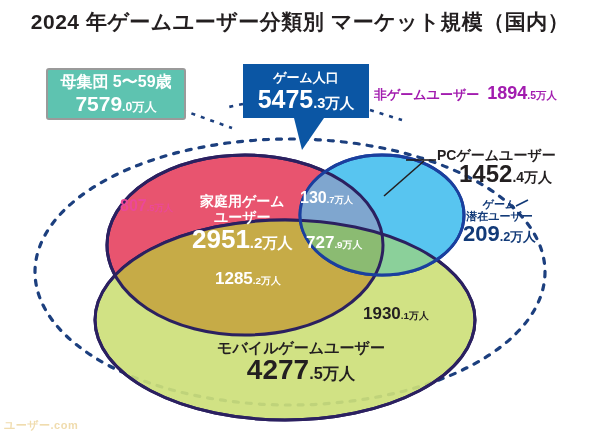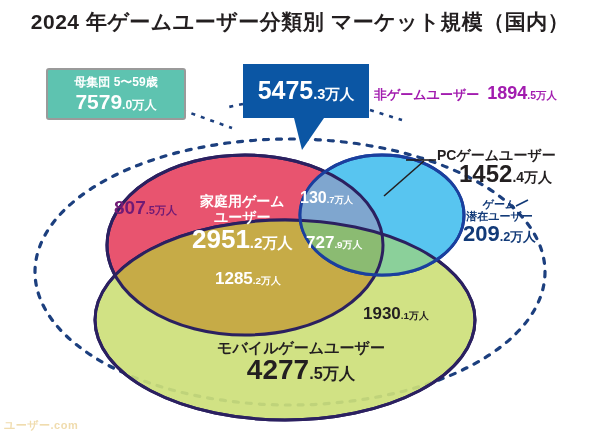--- a/index.html
+++ b/index.html
@@ -30,21 +30,21 @@
 
   
   .popbox{
     position:absolute;left:46px;top:68px;
     width:136px;height:48px;
     background:#5ec3b0;border:2px solid #9a9a9a;
     border-radius:3px;
     display:flex;flex-direction:column;align-items:center;justify-content:center;
     color:#ffffff;
   }
-  .popbox .t1{font-size:12px;font-weight:bold;}
+  .popbox .t1{font-size:16px;font-weight:bold;}
   .popbox .t2{font-size:21px;font-weight:bold;margin-top:-1px;}
 
   
   .gamepop{
     position:absolute;left:243px;top:64px;
     width:126px;height:54px;
     background:#0b56a4;
     display:flex;flex-direction:column;align-items:center;justify-content:center;
     color:#ffffff;
   }
@@ -69,21 +69,21 @@
   
   .console{left:192px;top:193px;color:#ffffff;font-weight:bold;text-align:center;}
   .console .nm{font-size:14px;display:block;line-height:1.15;}
   .console .vv{font-size:26px;display:block;margin-top:1px;}
 
   
   .mobile{left:186px;top:340px;color:#231f20;font-weight:bold;text-align:center;width:230px;}
   .mobile .nm{font-size:15px;display:block;}
   .mobile .vv{font-size:28px;display:block;margin-top:-1px;}
 
-  .v807{left:114px;top:198px;color:#701a75;font-size:19px;font-weight:bold;}
+  .v807{left:120px;top:198px;color:#ec4899;font-size:16px;font-weight:bold;}
   .v130{left:300px;top:190px;color:#ffffff;font-size:16px;font-weight:bold;}
   .v259{left:360px;top:194px;color:#231f20;font-size:18px;font-weight:bold;}
   .v727{left:306px;top:234px;color:#ffffff;font-size:17px;font-weight:bold;}
   .v334{left:378px;top:253px;color:#231f20;font-size:18px;font-weight:bold;}
   .v1285{left:215px;top:270px;color:#ffffff;font-size:17px;font-weight:bold;}
   .v1930{left:363px;top:305px;color:#231f20;font-size:17px;font-weight:bold;}
 
   
   .watermark{
     position:absolute;left:4px;top:418px;
@@ -155,20 +155,21 @@
 
     <polygon points="294,118 324,118 302,150" fill="#0b56a4"></polygon>
   </svg>
 
   <div class="popbox">
     <span class="t1">母集団 5〜59歳</span>
     <span class="t2"><span>7579</span><span class="unit">.0万人</span></span>
   </div>
 
   <div class="gamepop">
+    <span class="t1">ゲーム人口</span>
     <span class="t2"><span>5475</span><span class="unit">.3万人</span></span>
   </div>
 
   <div class="lbl nongamer">
     <span class="nm">非ゲームユーザー</span><span class="vv"><span>1894</span><span class="unit">.5万人</span></span>
   </div>
 
   <div class="lbl pcg">
     <span class="nm">PCゲームユーザー</span>
     <span class="vv"><span>1452</span><span class="unit">.4万人</span></span>

